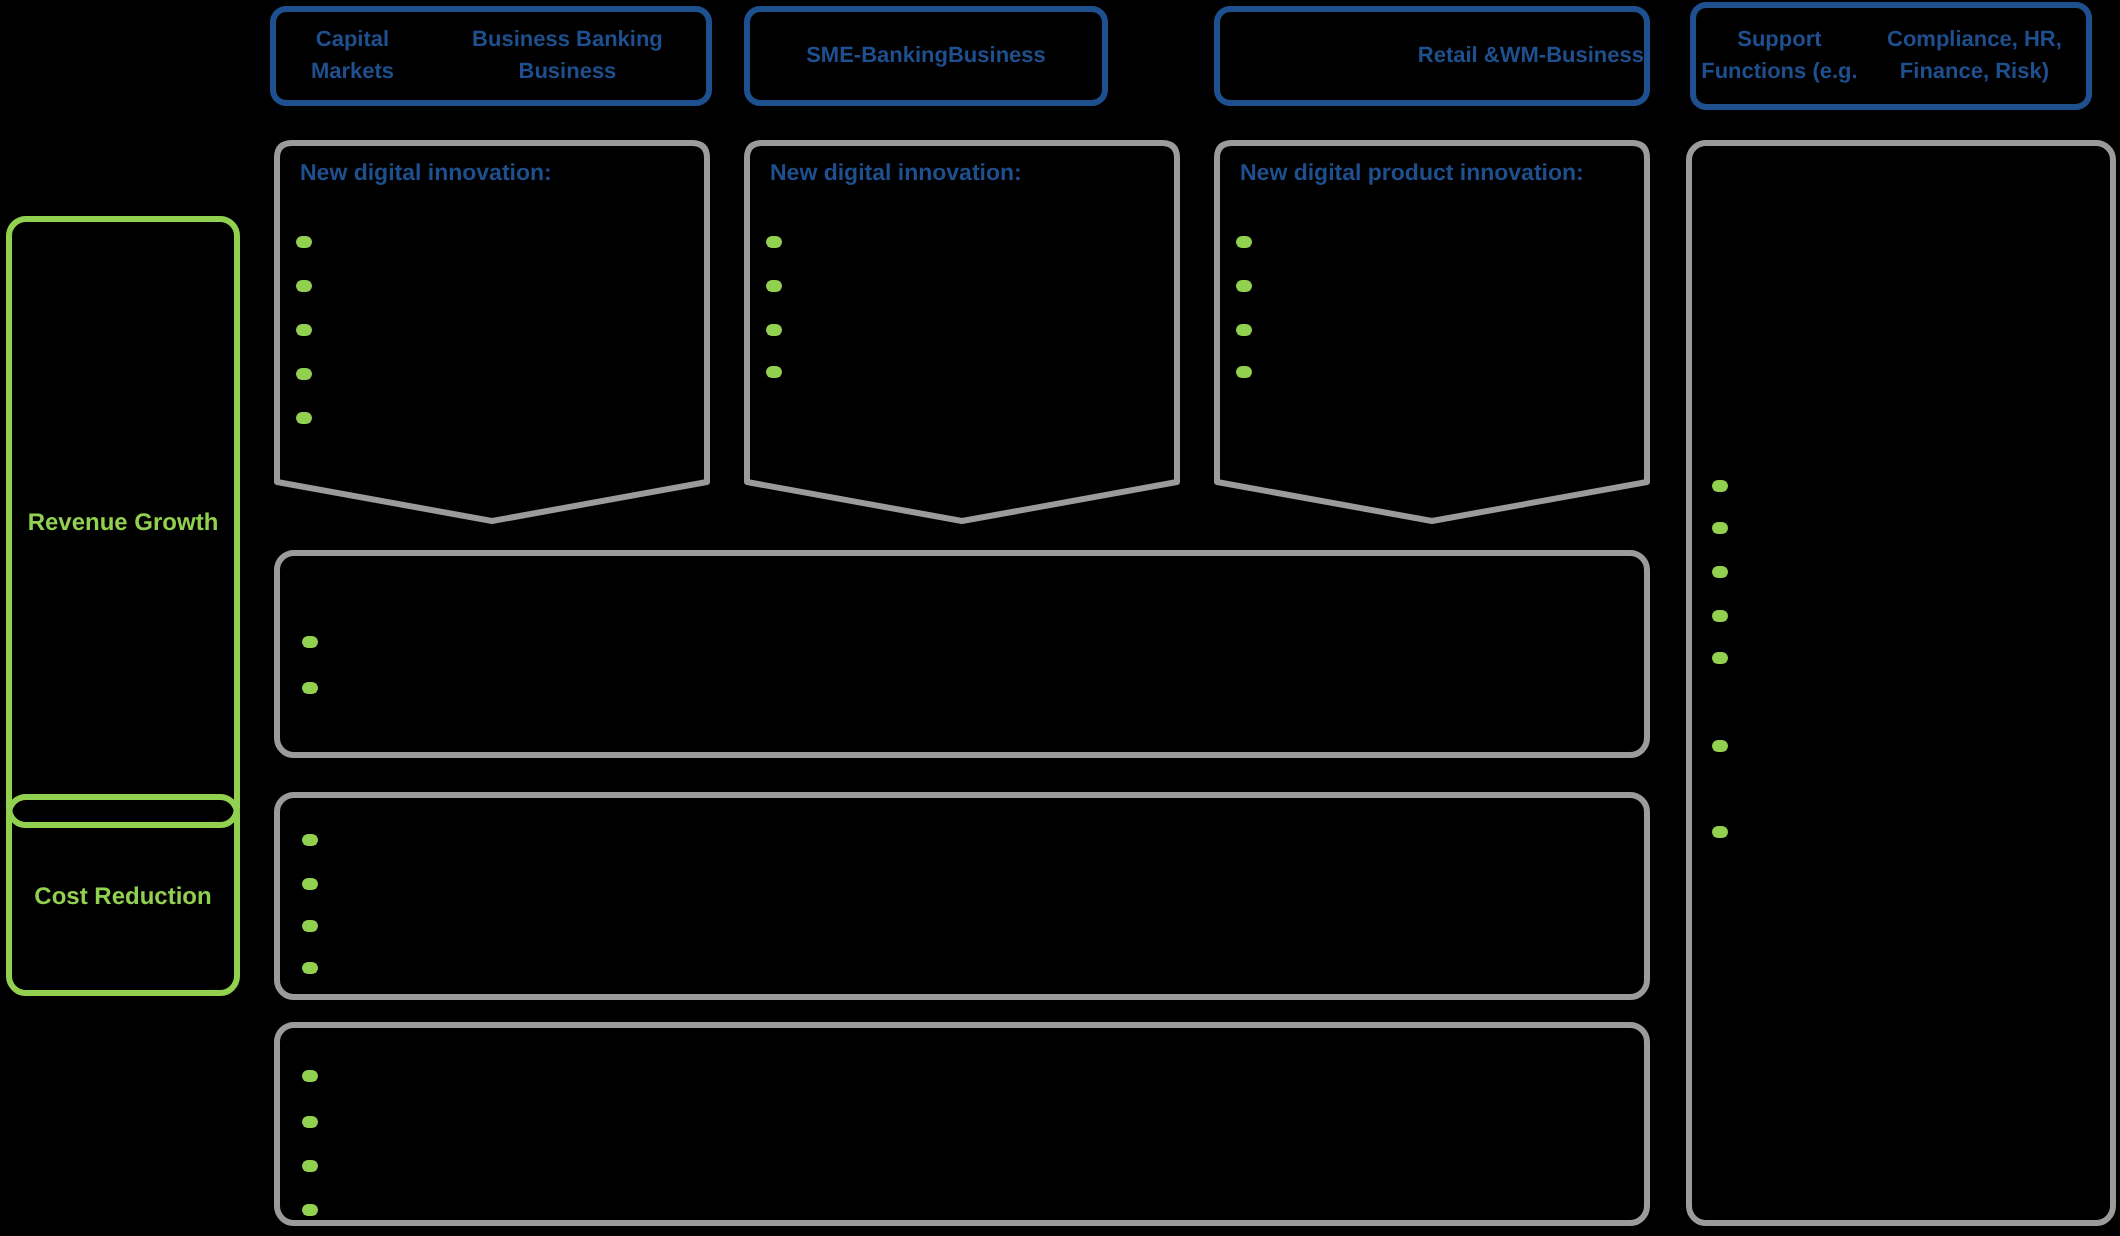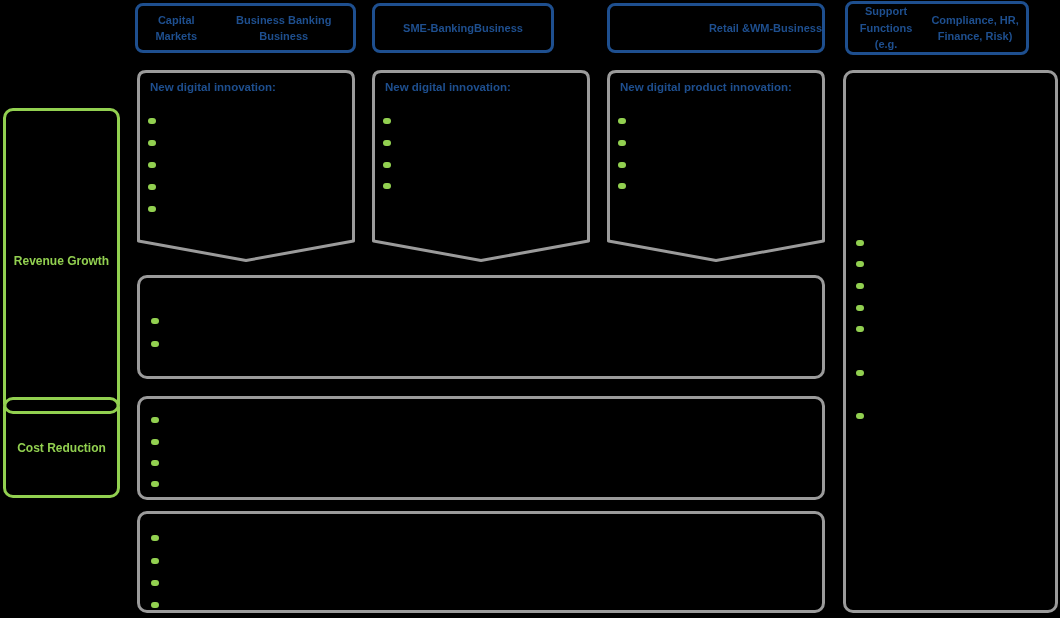--- a/index.html
+++ b/index.html
@@ -43,21 +43,21 @@
     <span>Business Banking Business</span>
   </div>
   <div class="hdr" style="left:372px;top:3px;width:182px;height:50px;">
     <span>SME-Banking</span>
     <span>Business</span>
   </div>
   <div class="hdr" style="left:607px;top:3px;width:218px;height:50px;justify-content:flex-end;">
     <span>Retail &amp;</span>
     <span>WM-Business</span>
   </div>
-  <div class="hdr" style="left:845px;top:1px;width:184px;height:54px;">
+  <div class="hdr" style="left:845px;top:1px;width:201px;height:54px;">
     <span>Support Functions (e.g.</span>
     <span>Compliance, HR, Finance, Risk)</span>
   </div>
 
   <div class="rowlbl" style="left:3px;top:72px;width:117px;height:306px;margin-top:36px;">
     <span>Revenue Growth</span>
   </div>
   <div class="rowlbl" style="left:3px;top:397px;width:117px;height:101px;">
     <span>Cost Reduction</span>
   </div>

